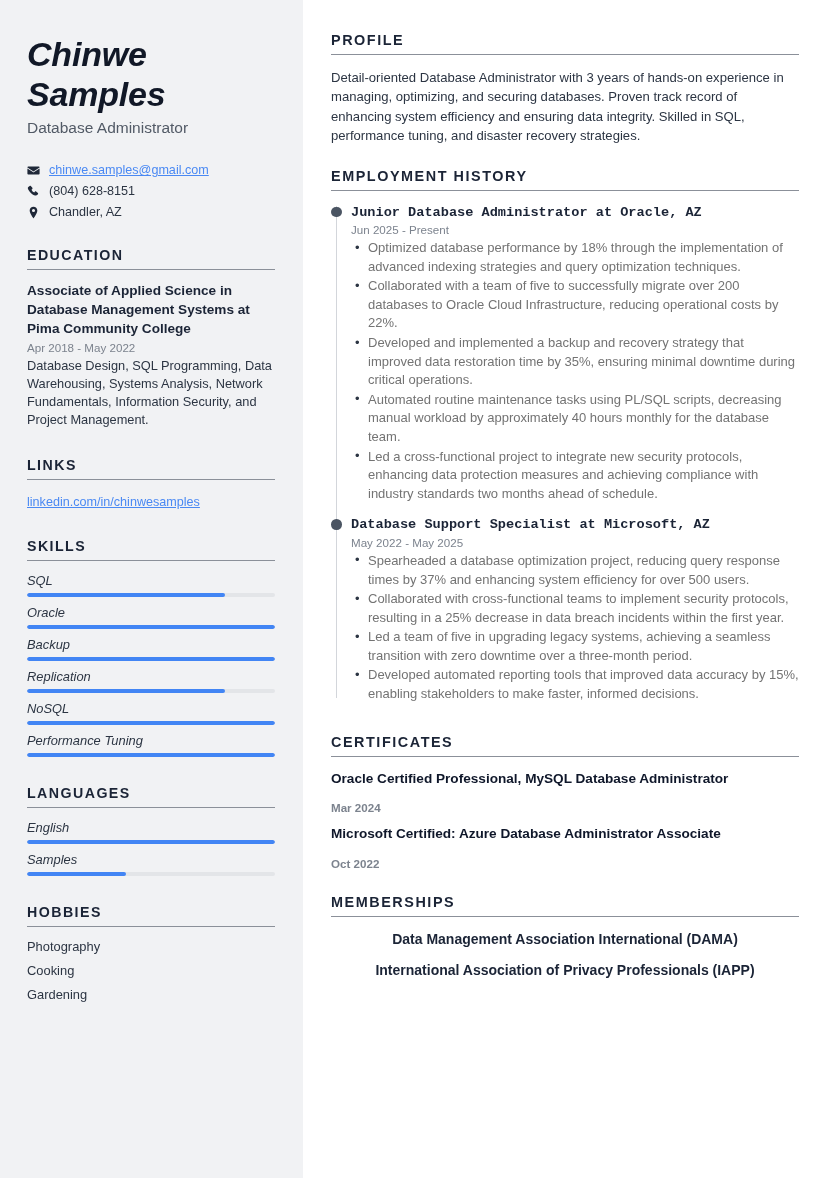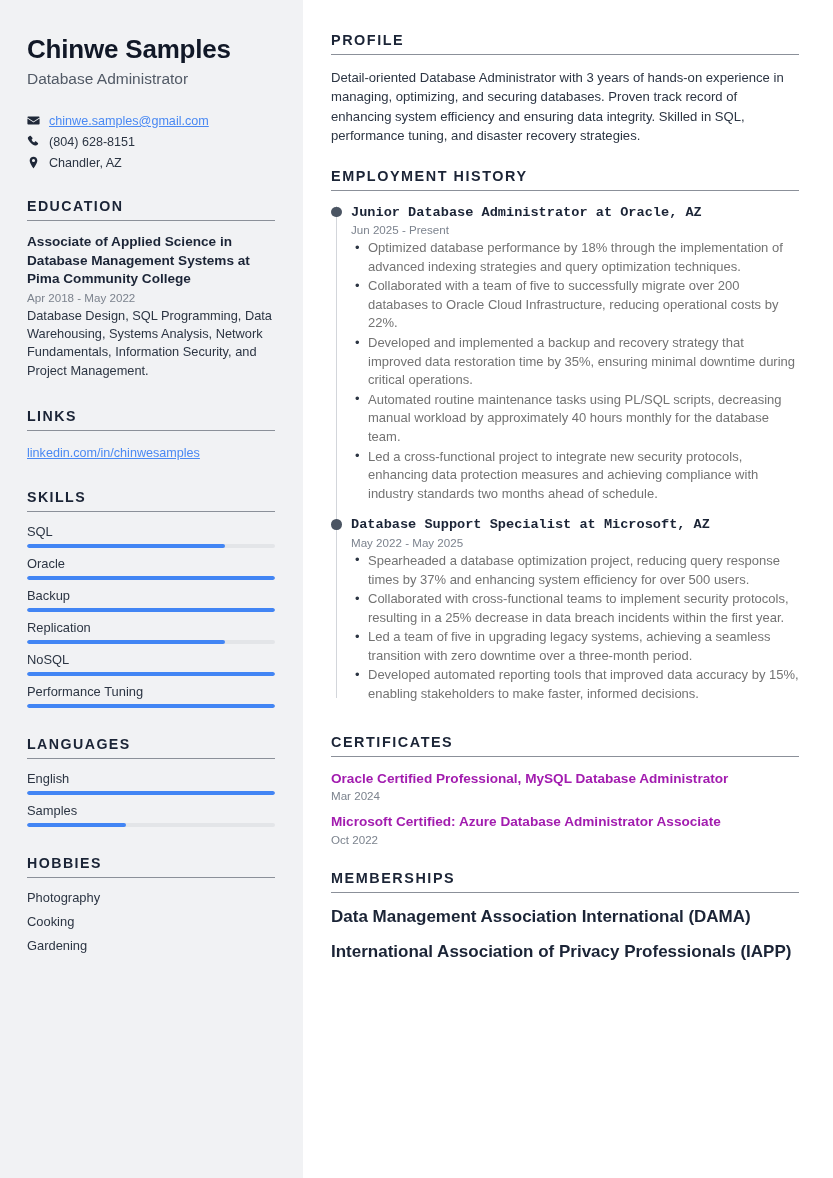--- a/index.html
+++ b/index.html
@@ -21,25 +21,26 @@
 
   
   .sidebar {
     width: 303px;
     flex: 0 0 303px;
     background: #f1f2f4;
     padding: 34px 28px 0 27px;
   }
 
   .name {
-    font-size: 26px;
+    font-size: 34px;
     font-weight: bold;
     color: #111827;
     letter-spacing: -0.2px;
     line-height: 1.18;
+    font-style: italic;
   }
 
   .job-title {
     font-size: 15.5px;
     color: #525a66;
     margin-top: 4px;
     line-height: 1.3;
   }
 
   .contact-list { margin-top: 25px; }
@@ -95,21 +96,21 @@
   }
   .edu-desc {
     font-size: 12.8px;
     color: #2c3543;
     line-height: 1.42;
     margin-top: 3px;
   }
 
   .links-block { margin-top: 2px; }
 
-  .skill-row { margin-bottom: 8px; }
+  .skill-row { margin-bottom: 8px; font-style: italic; }
   .skill-label {
     font-size: 12.9px;
     color: #2c3543;
     margin-bottom: 5px;
   }
   .bar-track {
     height: 4px;
     background: #e3e5e8;
     border-radius: 2px;
     overflow: hidden;
@@ -216,35 +217,37 @@
     top: -0.5px;
     color: #2c3543;
     font-size: 13px;
   }
 
   .cert-item { margin-bottom: 11px; }
   .cert-item:last-child { margin-bottom: 0; }
   .cert-title {
     font-size: 13.6px;
     font-weight: bold;
-    color: #a21caf;
+    color: #0f172a;
     line-height: 1.3;
   }
   .cert-date {
     font-size: 11.6px;
     color: #7c838e;
-    margin-top: 2px;
+    margin-top: 14px;
+    font-weight: bold;
   }
 
   .member-item {
-    font-size: 17px;
+    font-size: 14px;
     font-weight: bold;
     color: #1b2436;
     margin-bottom: 13px;
     line-height: 1.3;
+    text-align: center;
   }
   .member-item:last-child { margin-bottom: 0; }
 
   .cert-section { margin-top: 30px; }
   .member-section { margin-top: 24px; }
 </style>
 </head>
 <body>
 
 <div class="page">

